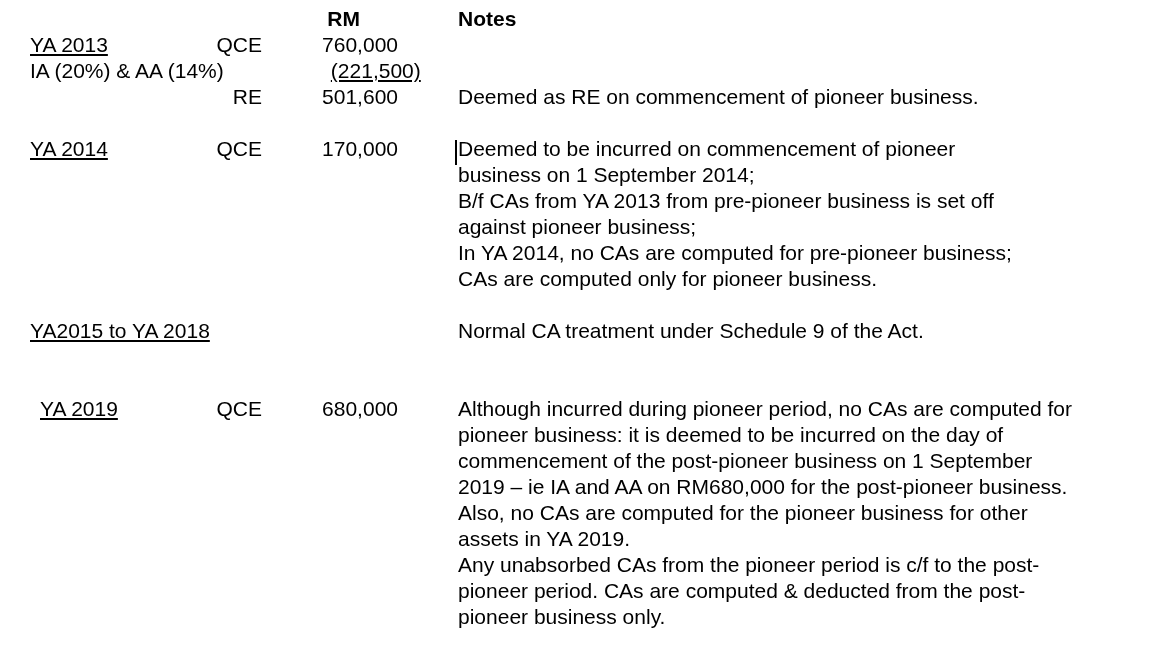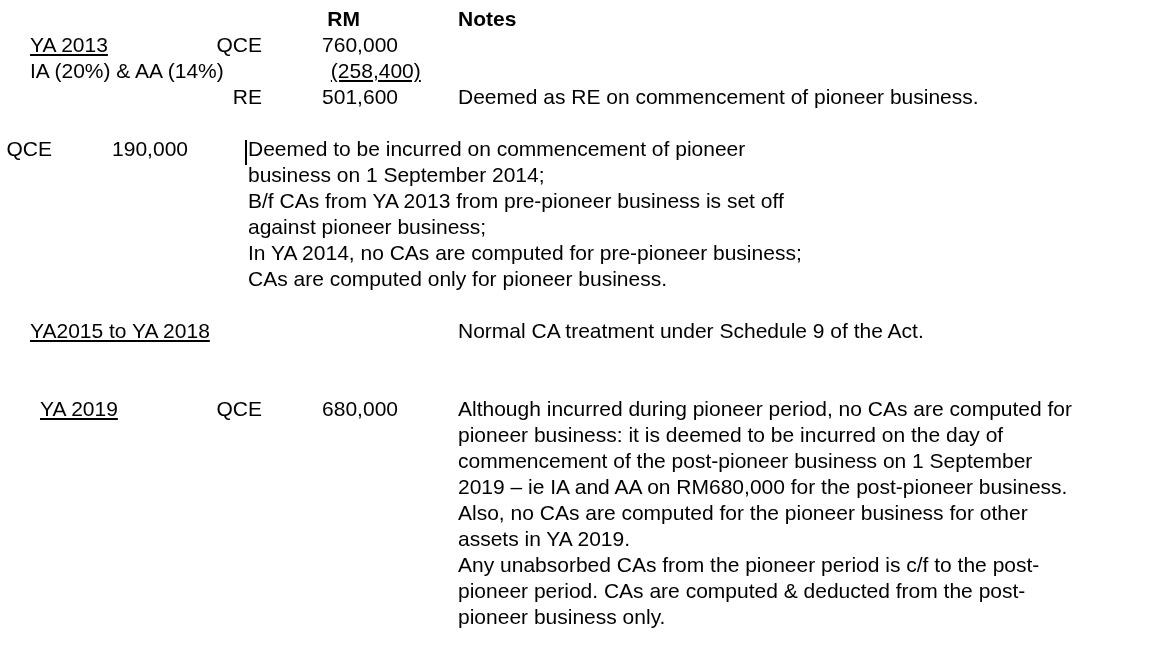--- a/index.html
+++ b/index.html
@@ -60,35 +60,36 @@
   <div class="row line">
     <div class="c1"><span class="u">YA 2013</span></div>
     <div class="c2">QCE</div>
     <div class="c3">760,000</div>
     <div class="c4"></div>
   </div>
 
   <div class="row line">
     <div class="c1">IA (20%) &amp; AA (14%)</div>
     <div class="c2"></div>
-    <div class="c3"><span class="u paren">(258,400)</span></div>
+    <div class="c3"><span class="u paren">(221,500)</span></div>
   </div>
 
   <div class="row line">
     <div class="c1"></div>
     <div class="c2">RE</div>
     <div class="c3">501,600</div>
     <div class="c4">Deemed as RE on commencement of pioneer business.</div>
   </div>
 
   <div class="blank"></div>
 
   <div class="row">
+    <div class="c1"><span class="u">YA 2014</span></div>
     <div class="c2">QCE</div>
-    <div class="c3">190,000</div>
+    <div class="c3">170,000</div>
     <div class="c4"><span class="caret"></span><span>Deemed to be incurred on commencement of pioneer
 business on 1 September 2014;
 B/f CAs from YA 2013 from pre-pioneer business is set off
 against pioneer business;
 In YA 2014, no CAs are computed for pre-pioneer business;
 CAs are computed only for pioneer business.</span></div>
   </div>
 
   <div class="blank"></div>
 

